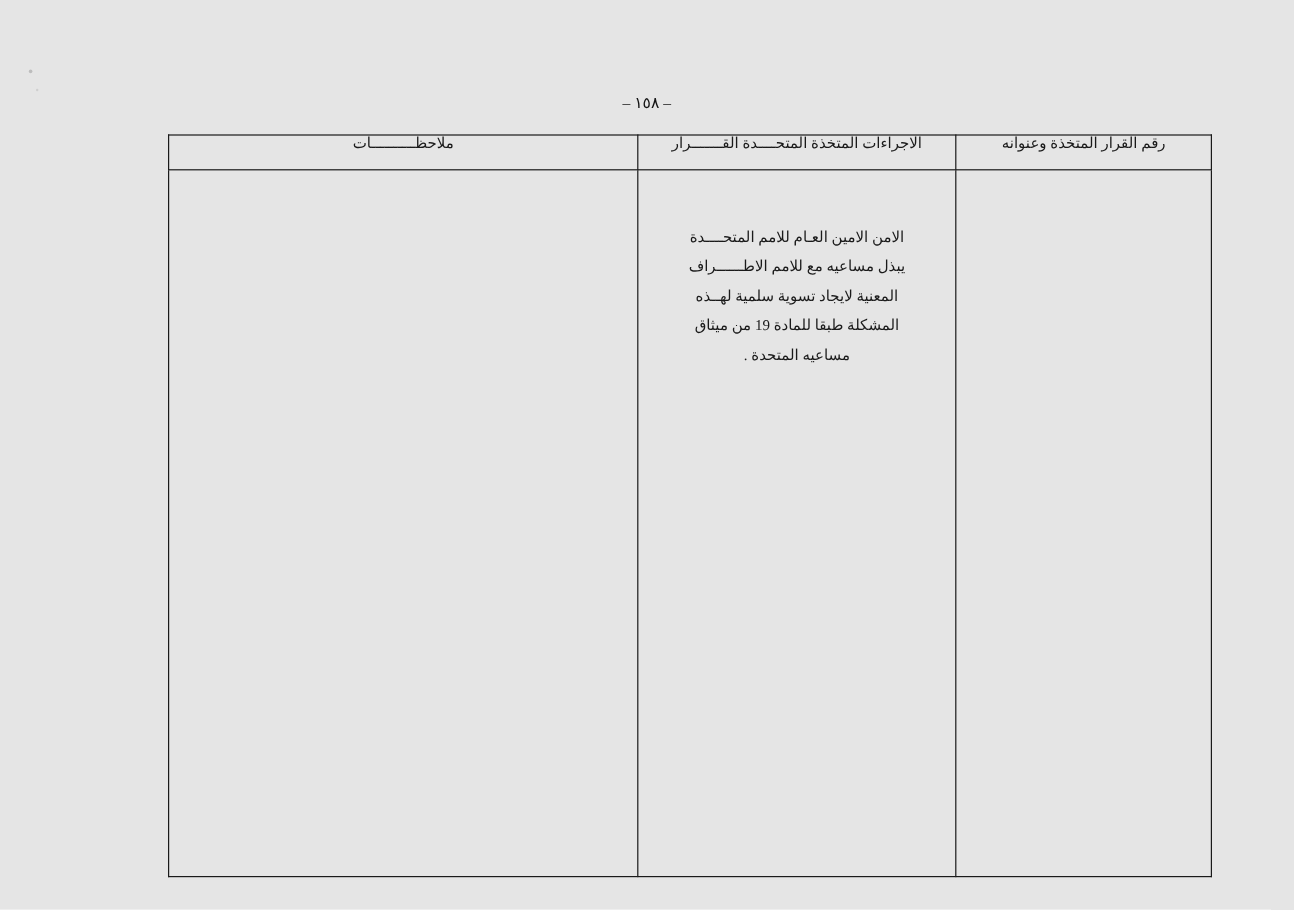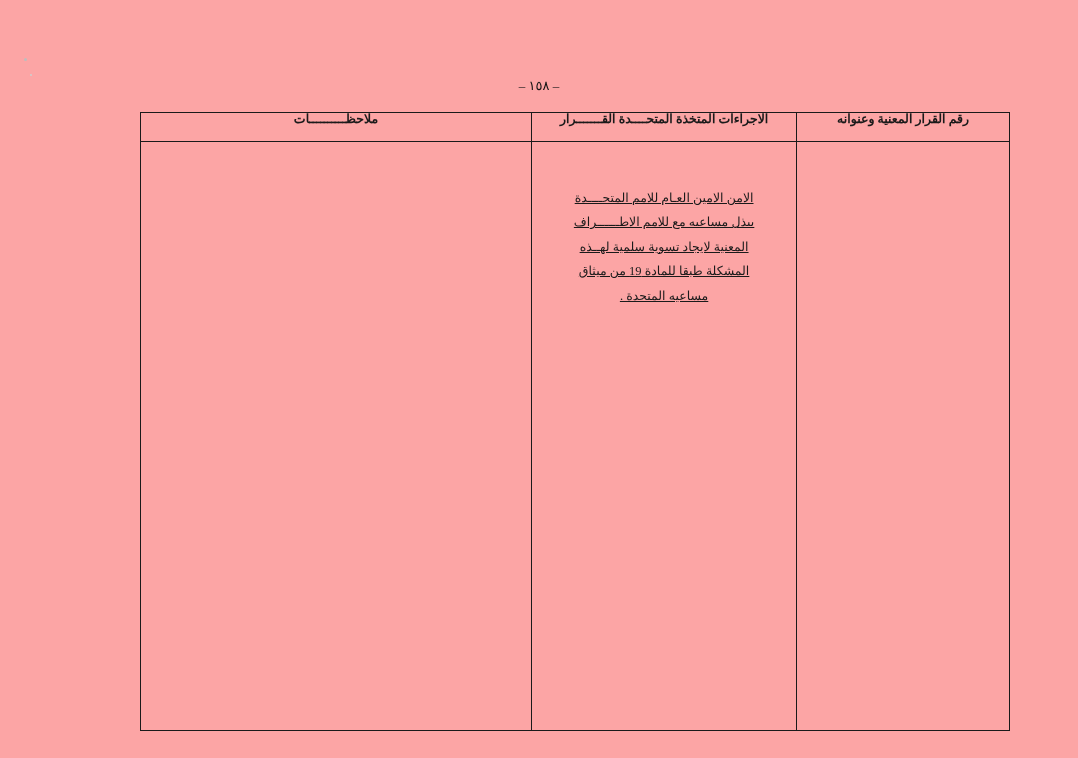--- a/index.html
+++ b/index.html
@@ -12,21 +12,21 @@
     height: 758px;
     font-family: "Liberation Serif", "DejaVu Serif", serif;
     color: #1a1a1a;
     position: relative;
     overflow: hidden;
   }
 
   .page {
     position: absolute;
     inset: 0;
-    background: #fca5a5;
+    background: #e5e5e5;
   }
 
   
   .scan-speck {
     position: absolute;
     left: 24px;
     top: 58px;
     width: 3px;
     height: 3px;
     background: #bdbdbd;
@@ -74,32 +74,31 @@
     padding: 0;
   }
 
   
   col.col-decision { width: 24.5%; }
   col.col-actions  { width: 30.5%; }
   col.col-notes    { width: 45.0%; }
 
   thead th {
     height: 28px;
-    font-weight: bold;
+    font-weight: normal;
     font-size: 12.5px;
     text-align: center;
     white-space: nowrap;
     padding: 4px 6px 5px 6px;
     line-height: 1.1;
     letter-spacing: 0.2px;
   }
 
   tbody td {
     height: 588px;
-    text-decoration: underline;
   }
 
   .cell-body {
     padding: 44px 28px 10px 28px;
     font-size: 12.5px;
     line-height: 1.95;
     text-align: center;
     letter-spacing: 0.2px;
   }
 
@@ -124,21 +123,21 @@
 
   <div class="table-wrap">
     <table class="doc-table">
       <colgroup>
         <col class="col-decision">
         <col class="col-actions">
         <col class="col-notes">
       </colgroup>
       <thead>
         <tr>
-          <th>رقم القرار المعنية وعنوانه</th>
+          <th>رقم القرار المتخذة وعنوانه</th>
           <th>الاجراءات المتخذة  المتحــــدة القـــــــرار</th>
           <th>ملاحظــــــــــات</th>
         </tr>
       </thead>
       <tbody>
         <tr>
           <td>
             <div class="cell-body cell-empty"></div>
           </td>
           <td>

